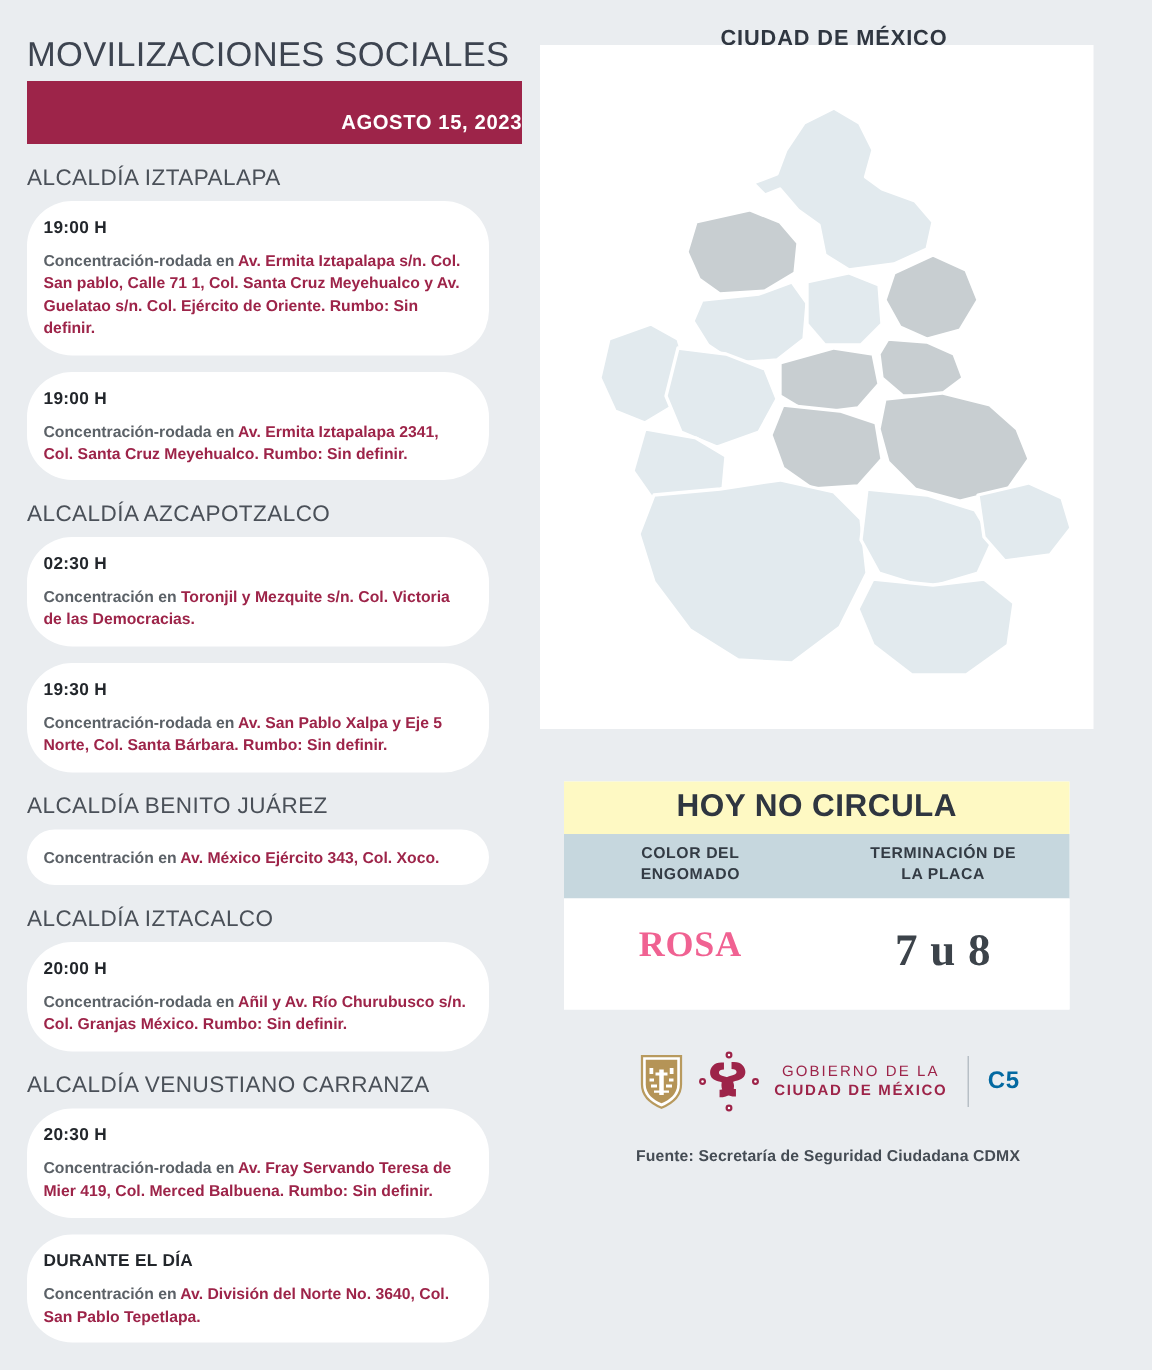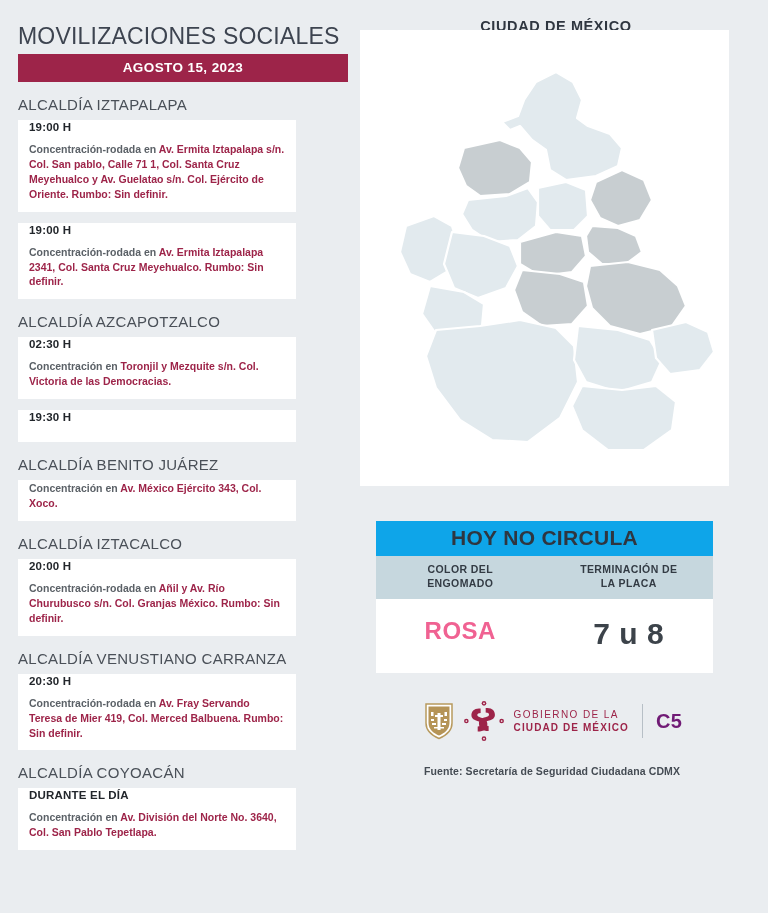--- a/index.html
+++ b/index.html
@@ -38,38 +38,39 @@
     color: #3d4450;
     margin: 23px 0 4px 4px;
     white-space: nowrap;
   }
   .date-band {
     background: #9d2449;
     color: #ffffff;
     font-size: 13.5px;
     font-weight: bold;
     letter-spacing: 0.4px;
-    text-align: center;
-    padding: 6px 0 7px 0;
+    text-align: right;
+    padding: 20px 0 7px 0;
     width: 330px;
     margin-left: 4px;
   }
   .borough-name {
     font-size: 15px;
     font-weight: 400;
     color: #4a5058;
     letter-spacing: 0.3px;
     margin: 14px 0 7px 4px;
   }
   .event-card {
     background: #ffffff;
-    width: 278px;
+    width: 308px;
     margin: 0 0 11px 4px;
-    padding: 1px 11px 10px 11px;
-    box-sizing: border-box;
+    padding: 12px 11px 10px 11px;
+    box-sizing: border-box;
+    border-radius: 30px;
   }
   .event-time {
     font-size: 11.5px;
     font-weight: bold;
     color: #22262b;
     letter-spacing: 0.2px;
     margin-bottom: 9px;
   }
   .event-desc {
     font-size: 10.5px;
@@ -112,21 +113,21 @@
 
   
   .hnc-card {
     position: absolute;
     left: 16px;
     top: 521px;
     width: 337px;
     background: #ffffff;
   }
   .hnc-title {
-    background: #0ea5e9;
+    background: #fef9c3;
     color: #2f3640;
     text-align: center;
     font-size: 21px;
     font-weight: bold;
     letter-spacing: 0.3px;
     padding: 5px 0 6px 0;
   }
   .hnc-subhead {
     background: #c6d7de;
     display: flex;
@@ -140,20 +141,21 @@
     color: #333b44;
     letter-spacing: 0.4px;
     line-height: 1.32;
     padding: 7px 4px 8px 4px;
     box-sizing: border-box;
   }
   .hnc-values {
     display: flex;
     background: #ffffff;
     padding: 18px 0 22px 0;
+    font-family: Liberation Serif, serif;
   }
   .hnc-values > div {
     flex: 1;
     text-align: center;
   }
   .hnc-color {
     font-size: 24px;
     font-weight: bold;
     color: #f06292;
     letter-spacing: 0.5px;
@@ -181,31 +183,31 @@
   }
   .logo-row .shield { width: 30px; height: 38px; }
   .logo-row .cdmx-mark { width: 42px; height: 42px; }
   .gob-text {
     font-size: 10px;
     font-weight: bold;
     color: #9d2449;
     line-height: 1.34;
     letter-spacing: 1.1px;
   }
-  .gob-text .line1 { font-weight: normal; letter-spacing: 1.4px; }
+  .gob-text .line1 { font-weight: normal; letter-spacing: 1.4px; text-align: center; }
   .divider-bar {
     width: 1px;
     height: 34px;
     background: #b7bfc6;
     margin: 0 4px;
   }
   .c5 {
-    font-size: 20px;
-    font-weight: bold;
-    color: #701a75;
+    font-size: 16px;
+    font-weight: bold;
+    color: #0369a1;
     letter-spacing: 0.4px;
   }
   .source-text {
     text-align: center;
     font-size: 10.5px;
     font-weight: bold;
     color: #454c54;
     margin-top: 23px;
     padding-right: 8px;
     letter-spacing: 0.1px;
@@ -229,36 +231,36 @@
           <div class="event-time">19:00 H</div>
           <div class="event-desc"><span>Concentración-rodada en </span><span class="hl">Av. Ermita Iztapalapa 2341, Col. Santa Cruz Meyehualco. Rumbo: Sin definir.</span></div>
         </div>
         <div class="borough-name">ALCALDÍA AZCAPOTZALCO</div>
         <div class="event-card">
           <div class="event-time">02:30 H</div>
           <div class="event-desc"><span>Concentración en </span><span class="hl">Toronjil y Mezquite s/n. Col. Victoria de las Democracias.</span></div>
         </div>
         <div class="event-card">
           <div class="event-time">19:30 H</div>
+          <div class="event-desc"><span>Concentración-rodada en </span><span class="hl">Av. San Pablo Xalpa y Eje 5 Norte, Col. Santa Bárbara. Rumbo: Sin definir.</span></div>
         </div>
         <div class="borough-name">ALCALDÍA BENITO JUÁREZ</div>
         <div class="event-card">
           <div class="event-desc"><span>Concentración en </span><span class="hl">Av. México Ejército 343, Col. Xoco.</span></div>
         </div>
         <div class="borough-name">ALCALDÍA IZTACALCO</div>
         <div class="event-card">
           <div class="event-time">20:00 H</div>
           <div class="event-desc"><span>Concentración-rodada en </span><span class="hl">Añil y Av. Río Churubusco s/n. Col. Granjas México. Rumbo: Sin definir.</span></div>
         </div>
         <div class="borough-name">ALCALDÍA VENUSTIANO CARRANZA</div>
         <div class="event-card">
           <div class="event-time">20:30 H</div>
           <div class="event-desc"><span>Concentración-rodada en </span><span class="hl">Av. Fray Servando Teresa de Mier 419, Col. Merced Balbuena. Rumbo: Sin definir.</span></div>
         </div>
-        <div class="borough-name">ALCALDÍA COYOACÁN</div>
         <div class="event-card">
           <div class="event-time">DURANTE EL DÍA</div>
           <div class="event-desc"><span>Concentración en </span><span class="hl">Av. División del Norte No. 3640, Col. San Pablo Tepetlapa.</span></div>
         </div>
       </div>
   </div>
 
   <div class="right-col">
 
     <div class="map-title">CIUDAD DE MÉXICO</div>

